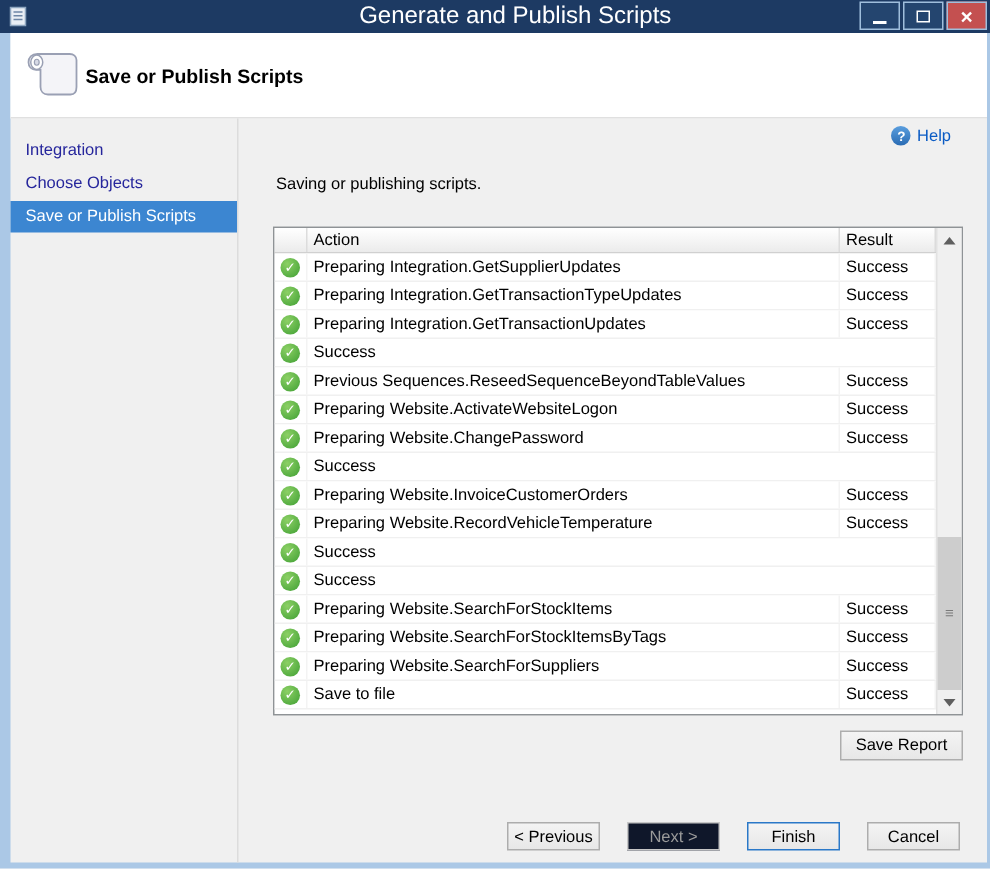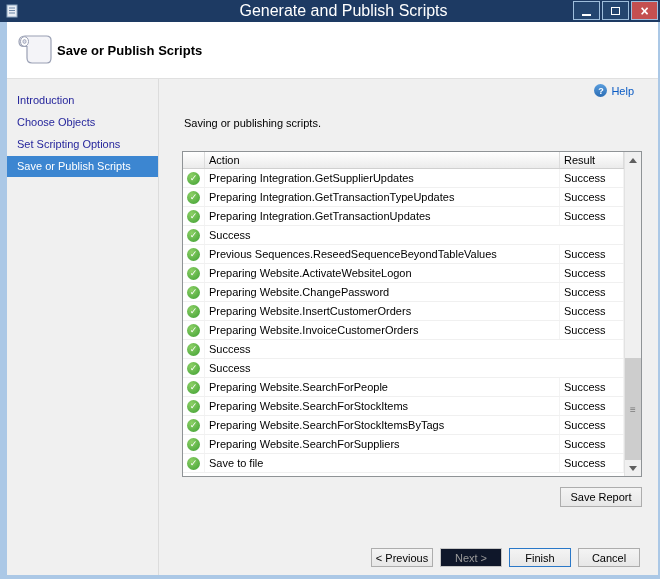--- a/index.html
+++ b/index.html
@@ -55,21 +55,21 @@
   .tri-up { width:0; height:0; border-left:4px solid transparent; border-right:4px solid transparent; border-bottom:5px solid #5f5f5f; }
   .tri-down { width:0; height:0; border-left:4px solid transparent; border-right:4px solid transparent; border-top:5px solid #5f5f5f; }
   .sb-track { flex:1; position:relative; }
   .sb-thumb { position:absolute; left:0; right:0; bottom:0; height:102px; background:#cdcdcd; display:flex; align-items:center; justify-content:center; color:#7a7a7a; font-size:10px; cursor:pointer; }
 
   
   button.win-btn { font-family:inherit; font-size:11px; border:1px solid #adadad; background:linear-gradient(#f4f4f4,#e7e7e7); color:#000000; cursor:pointer; }
   button.win-btn:disabled { color:#9a9a9a; border-color:#c6c6c6; background:#0f172a; cursor:default; }
   button.win-btn.focused { border:1px solid #2a78c8; }
   .save-report { position:absolute; left:400px; top:408px; width:82px; height:20px; }
-  .footer-buttons { position:absolute; top:469px; right:18px; display:flex; gap:7px; }
+  .footer-buttons { position:absolute; top:469px; right:18px; display:flex; gap:18px; }
   .footer-buttons .win-btn { width:62px; height:19px; }
 </style>
 </head>
 <body>
 
 <div class="window">
 
   <div class="titlebar">
     <span class="app-icon">
       <svg width="14" height="14" viewBox="0 0 14 14">
@@ -98,23 +98,22 @@
         <svg width="40" height="36" viewBox="0 0 40 36">
           <path d="M10 5 C6 5 4 7.5 4 10.5 C4 13.5 6 15.5 9 15.5 L12 15.5 L12 27 C12 30 14 32 17 32 L32 32 C35 32 36 30 36 27 L36 9 C36 6.5 34 5 31.5 5 Z" fill="#f4f4f8" stroke="#9aa0b4" stroke-width="1.2"></path>
           <ellipse cx="9.5" cy="10.5" rx="4" ry="4.8" fill="#ffffff" stroke="#9aa0b4"></ellipse>
           <ellipse cx="9.5" cy="10.5" rx="1.6" ry="2" fill="#d7dae6" stroke="#9aa0b4" stroke-width="0.8"></ellipse>
         </svg>
       </span>
       <span class="header-title">Save or Publish Scripts</span>
     </div>
 
     <div class="sidebar">
-        <div class="nav-item">Introduction</div>
+        <div class="nav-item">Integration</div>
         <div class="nav-item">Choose Objects</div>
-        <div class="nav-item">Set Scripting Options</div>
         <div class="nav-item selected">Save or Publish Scripts</div>
       </div>
 
     <div class="content">
 
       <div class="help">
         <span class="help-icon">?</span>
         <span>Help</span>
       </div>
 
@@ -173,47 +172,46 @@
                 <div class="gr-cell col-icon" style="padding-left: 0px;">
                   <span class="check-icon">✓</span>
                 </div>
                 <div class="gr-cell col-action">Preparing Website.ChangePassword</div>
                 <div class="gr-cell col-result">Success</div>
               </div>
               <div class="grid-row">
                 <div class="gr-cell col-icon" style="padding-left: 0px;">
                   <span class="check-icon">✓</span>
                 </div>
-                <div class="gr-cell col-action">Preparing Website.InsertCustomerOrders</div>
                 <div class="gr-cell col-result">Success</div>
               </div>
               <div class="grid-row">
                 <div class="gr-cell col-icon" style="padding-left: 0px;">
                   <span class="check-icon">✓</span>
                 </div>
                 <div class="gr-cell col-action">Preparing Website.InvoiceCustomerOrders</div>
                 <div class="gr-cell col-result">Success</div>
               </div>
               <div class="grid-row">
                 <div class="gr-cell col-icon" style="padding-left: 0px;">
                   <span class="check-icon">✓</span>
                 </div>
-                <div class="gr-cell col-result">Success</div>
-              </div>
-              <div class="grid-row">
-                <div class="gr-cell col-icon" style="padding-left: 0px;">
-                  <span class="check-icon">✓</span>
-                </div>
-                <div class="gr-cell col-result">Success</div>
-              </div>
-              <div class="grid-row">
-                <div class="gr-cell col-icon" style="padding-left: 0px;">
-                  <span class="check-icon">✓</span>
-                </div>
-                <div class="gr-cell col-action">Preparing Website.SearchForPeople</div>
+                <div class="gr-cell col-action">Preparing Website.RecordVehicleTemperature</div>
+                <div class="gr-cell col-result">Success</div>
+              </div>
+              <div class="grid-row">
+                <div class="gr-cell col-icon" style="padding-left: 0px;">
+                  <span class="check-icon">✓</span>
+                </div>
+                <div class="gr-cell col-result">Success</div>
+              </div>
+              <div class="grid-row">
+                <div class="gr-cell col-icon" style="padding-left: 0px;">
+                  <span class="check-icon">✓</span>
+                </div>
                 <div class="gr-cell col-result">Success</div>
               </div>
               <div class="grid-row">
                 <div class="gr-cell col-icon" style="padding-left: 0px;">
                   <span class="check-icon">✓</span>
                 </div>
                 <div class="gr-cell col-action">Preparing Website.SearchForStockItems</div>
                 <div class="gr-cell col-result">Success</div>
               </div>
               <div class="grid-row">

